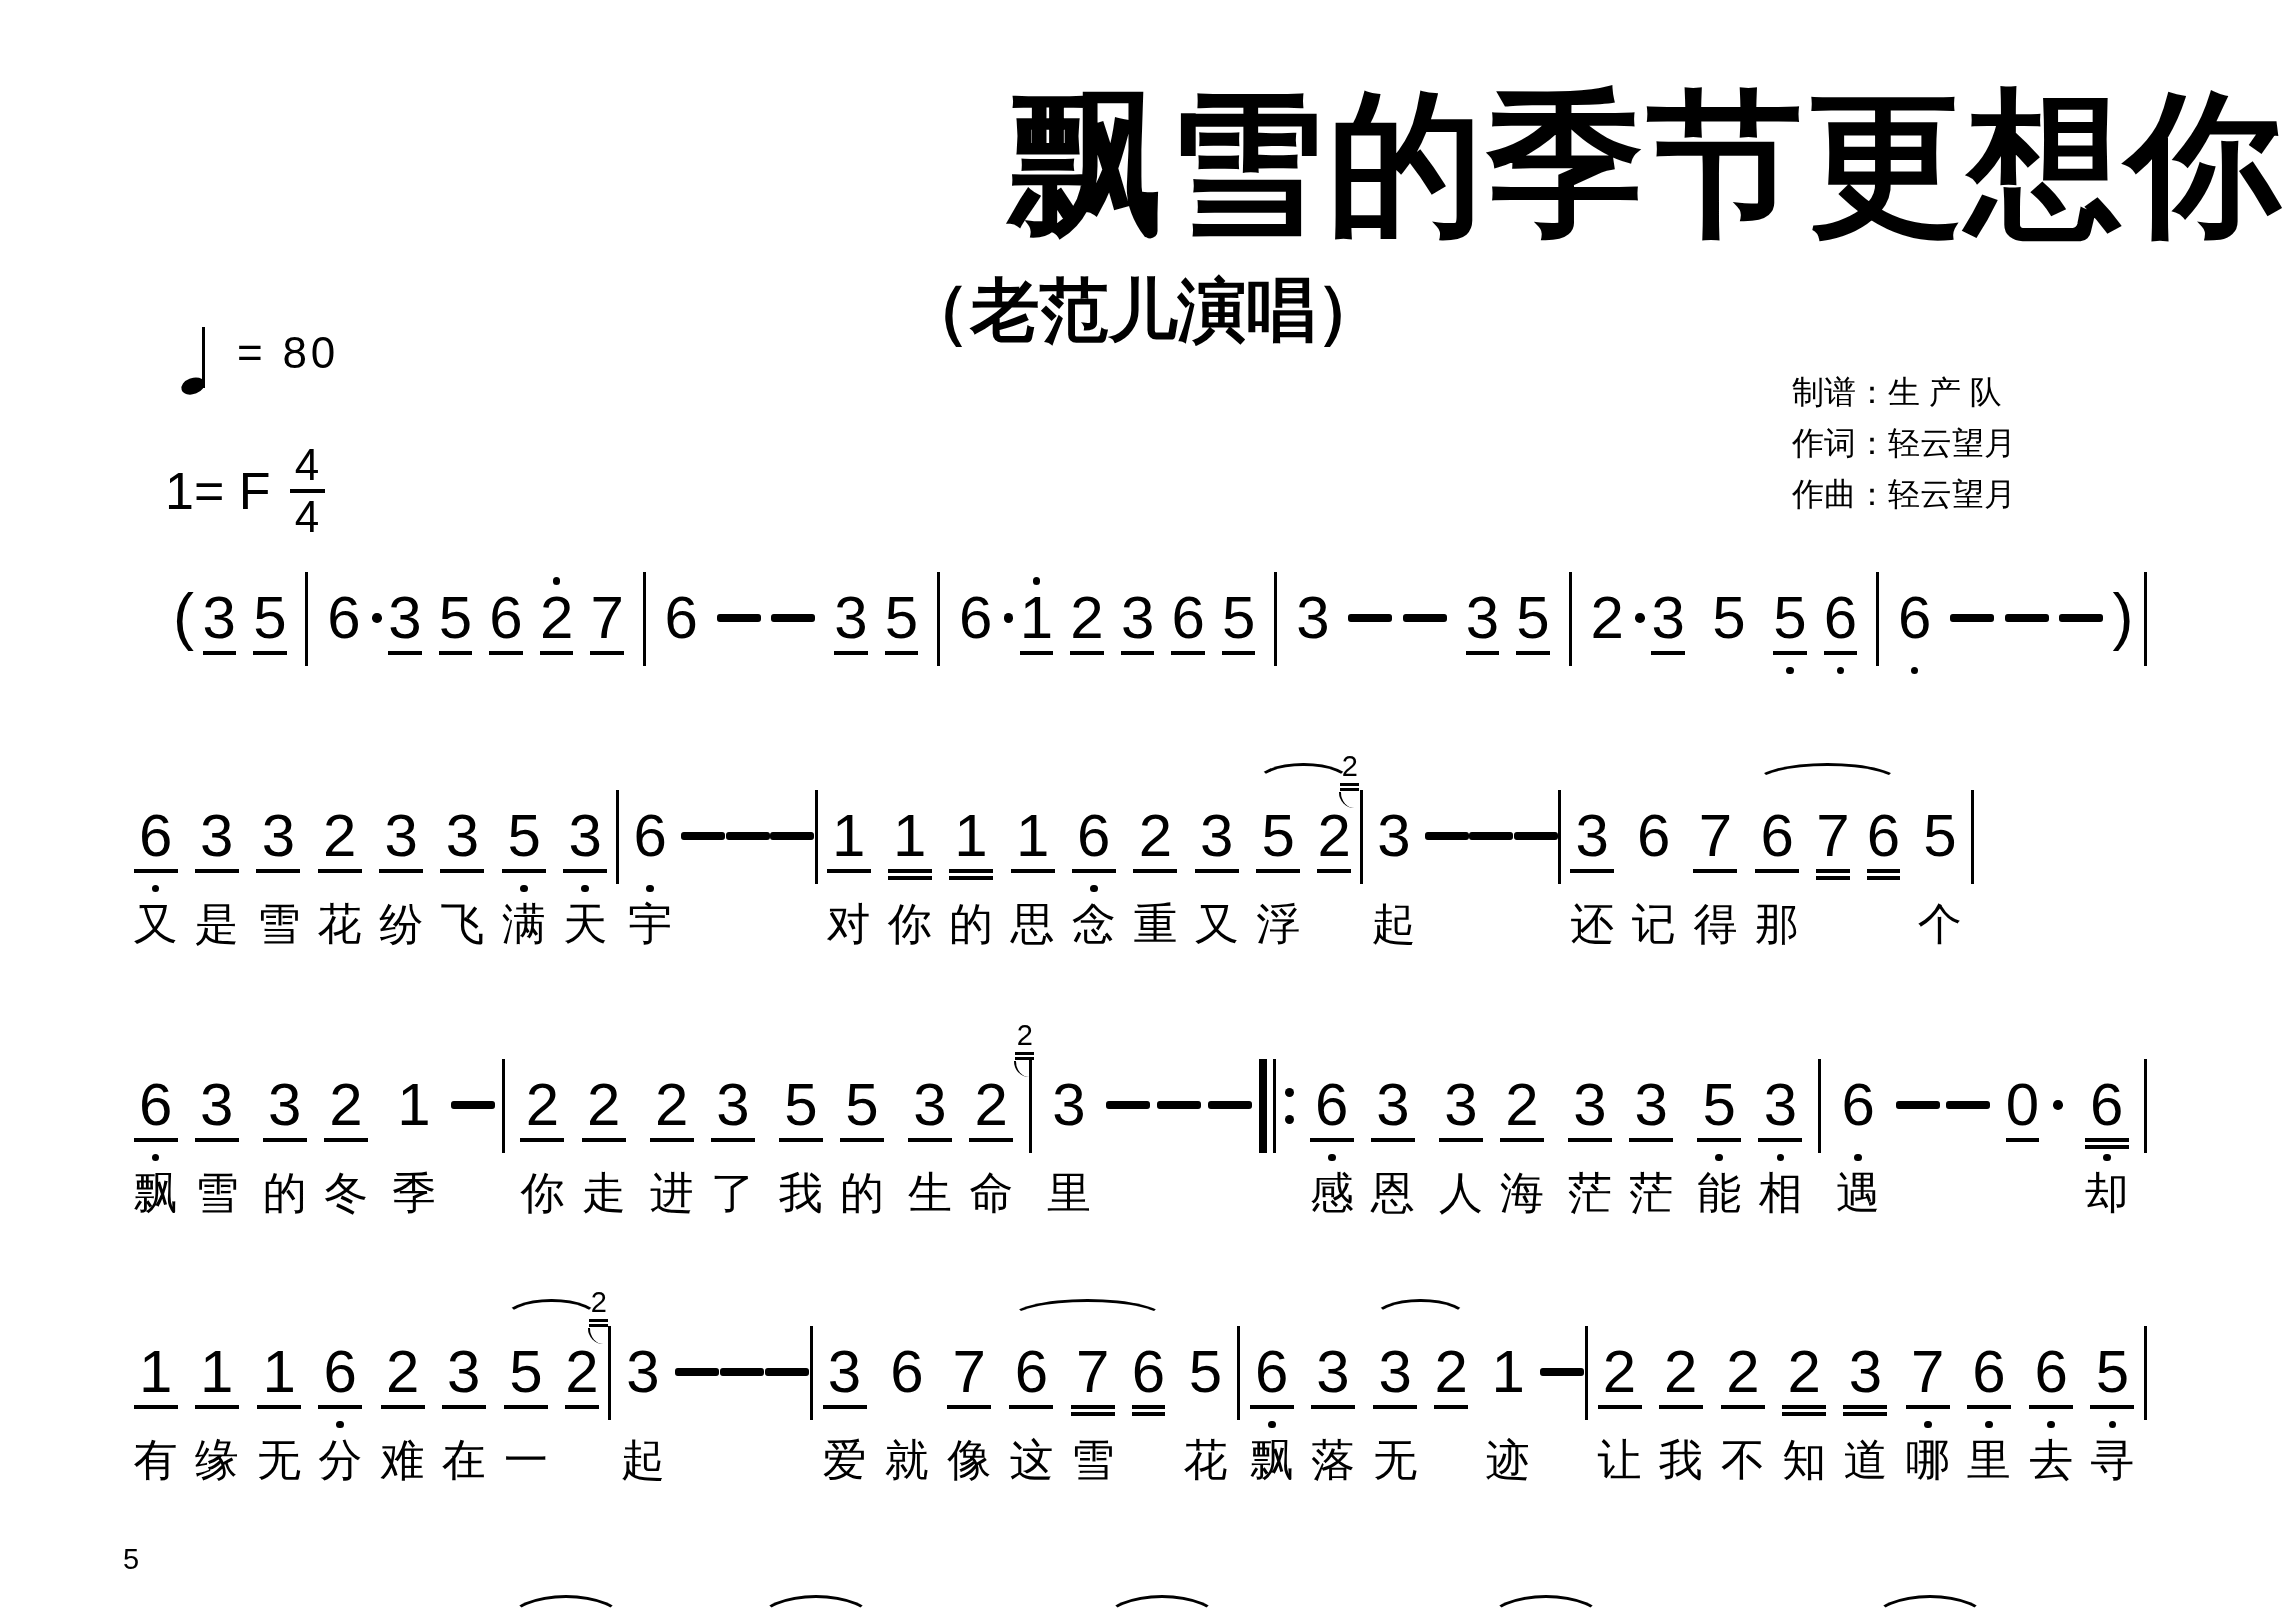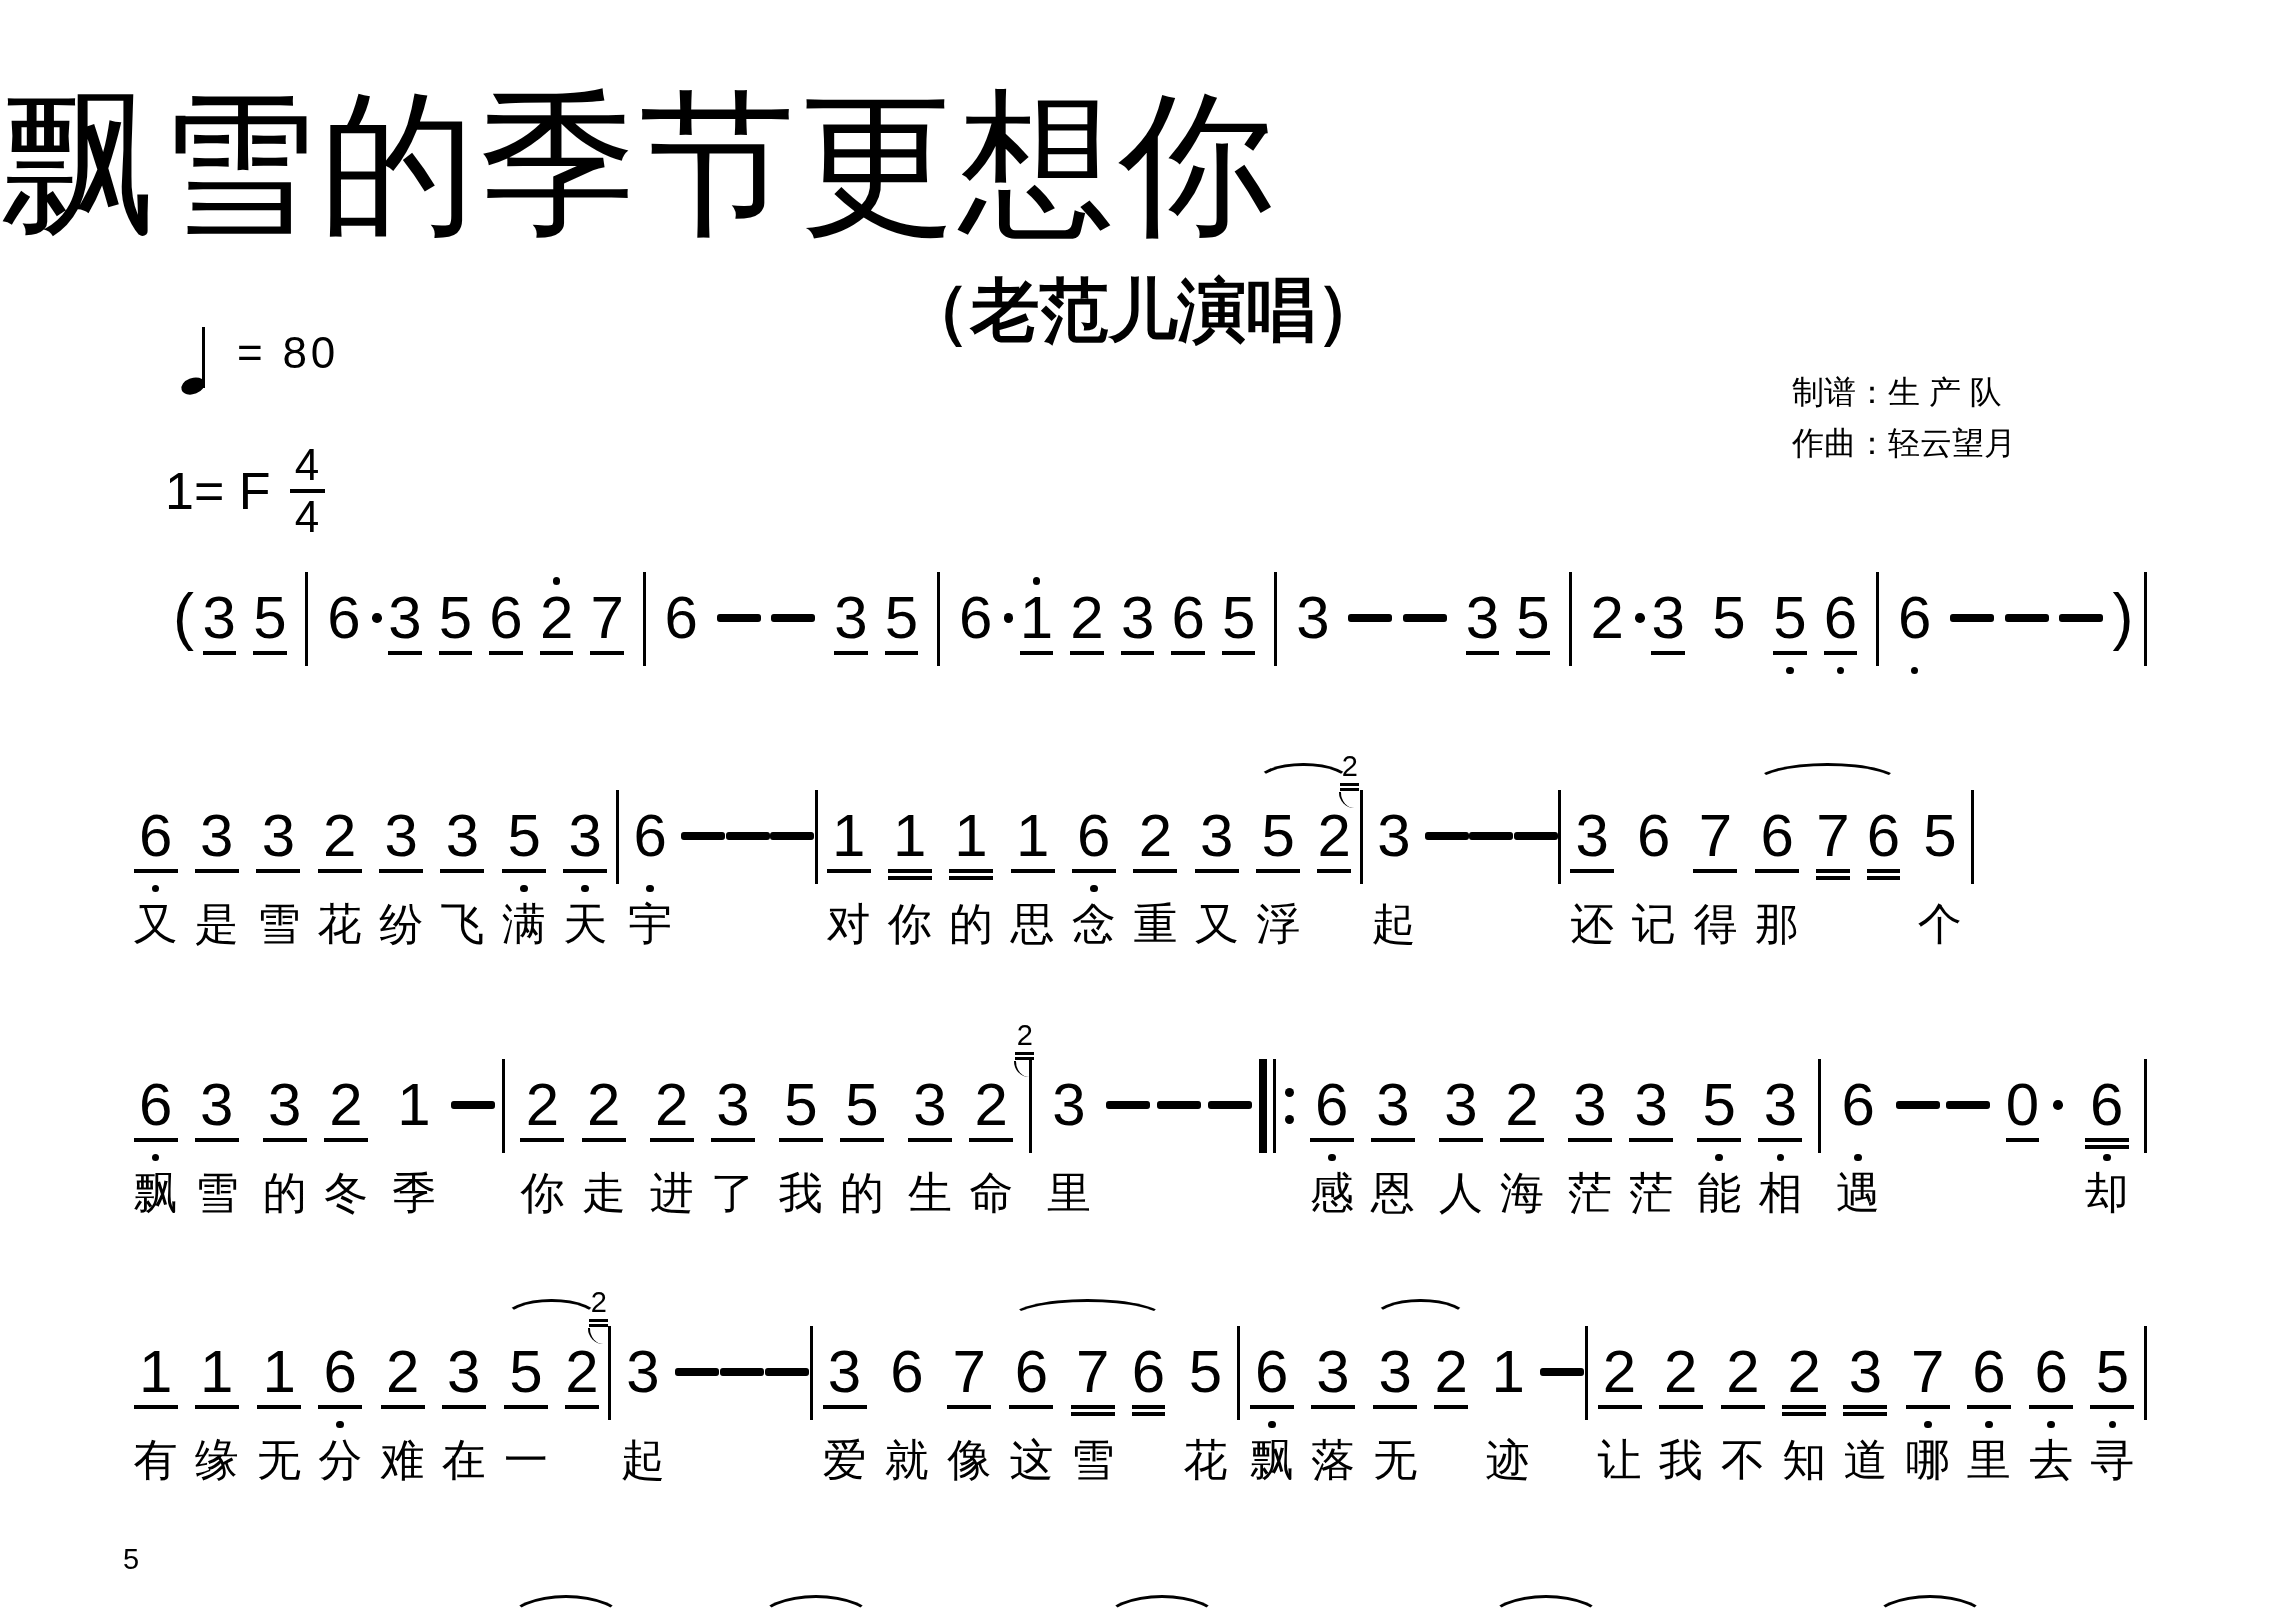--- a/index.html
+++ b/index.html
@@ -2,22 +2,22 @@
 <html><head>
 <meta charset="utf-8">
 <title>飘雪的季节更想你</title>
 <style>
   html,body{margin:0;padding:0;}
   body{
     width:2286px;height:1617px;position:relative;overflow:hidden;
     background:#ffffff;color:#000;
     font-family:"Liberation Sans","DejaVu Sans",sans-serif;
   }
-  .title{position:absolute;left:0;right:0;top:75px;text-align:left;
-    font-size:156px;font-weight:normal;line-height:1.15;letter-spacing:3.8px;}
+  .title{position:absolute;left:0;right:0;top:75px;text-align:right;
+    font-size:156px;font-weight:bold;line-height:1.15;letter-spacing:3.8px;}
   .subtitle{position:absolute;left:0;right:0;top:273px;text-align:center;
     font-size:69px;line-height:1.1;font-weight:bold;}
   
   .tempo{position:absolute;left:181px;top:321px;display:flex;align-items:flex-end;gap:29px;height:75px;}
   .qnote{position:relative;width:27px;height:69px;}
   .qnote .head{position:absolute;left:0;bottom:1.9px;width:24px;height:16.3px;background:#000;
     border-radius:50%;transform:rotate(-20deg);}
   .qnote .stem{position:absolute;right:2.9px;top:0;width:2.9px;height:61px;background:#000;}
   .tempo-text{font-size:44px;line-height:44px;margin-bottom:21px;letter-spacing:3.8px;}
   
@@ -82,20 +82,21 @@
   <span class="keytxt">1= F</span>
   <span class="timesig">
     <span class="tnum">4</span>
     <span class="tline"></span>
     <span class="tnum">4</span>
   </span>
 </div>
 
 <div class="credits">
   <div>制谱：生 产 队</div>
+  <div>作词：轻云望月</div>
   <div>作曲：轻云望月</div>
 </div>
 
 <div id="music-area">
     <div class="mline" style="top: 572px; left: 173px; width: 1974px;">
       <div class="beat">
         <span class="par">(</span>
         <div class="nb">
           <div class="tslot"></div>
           <div class="dg">3</div>

